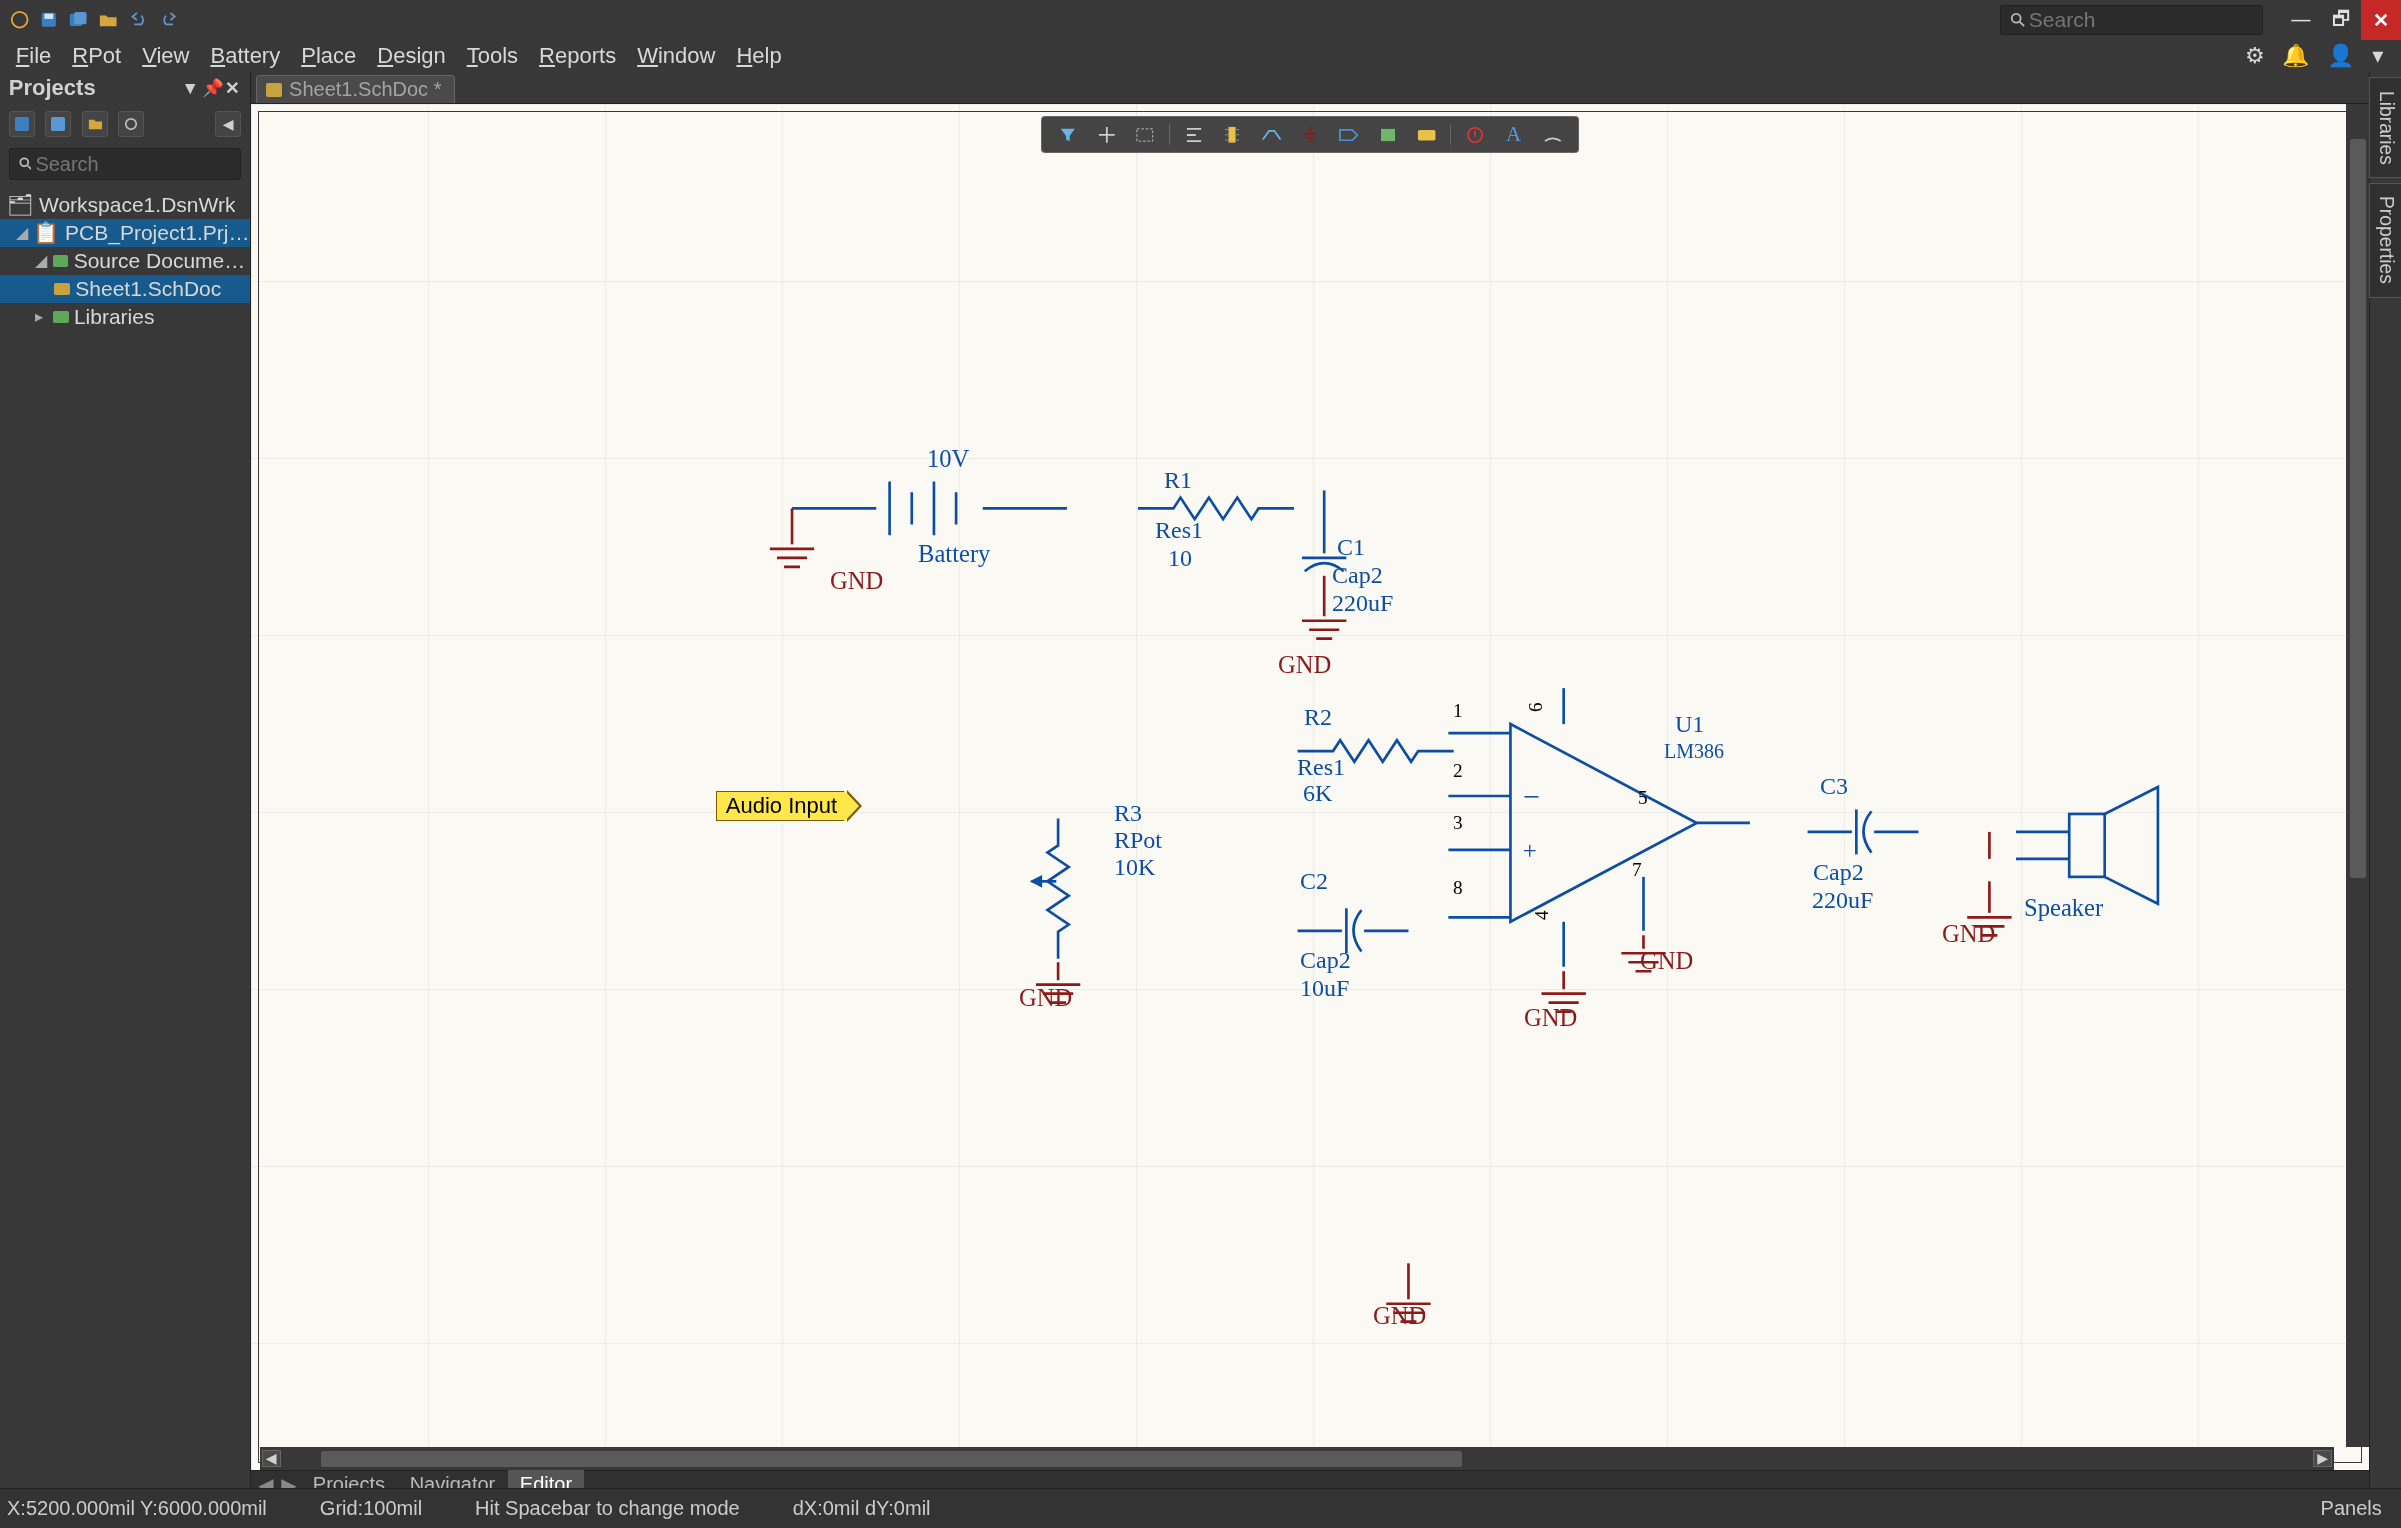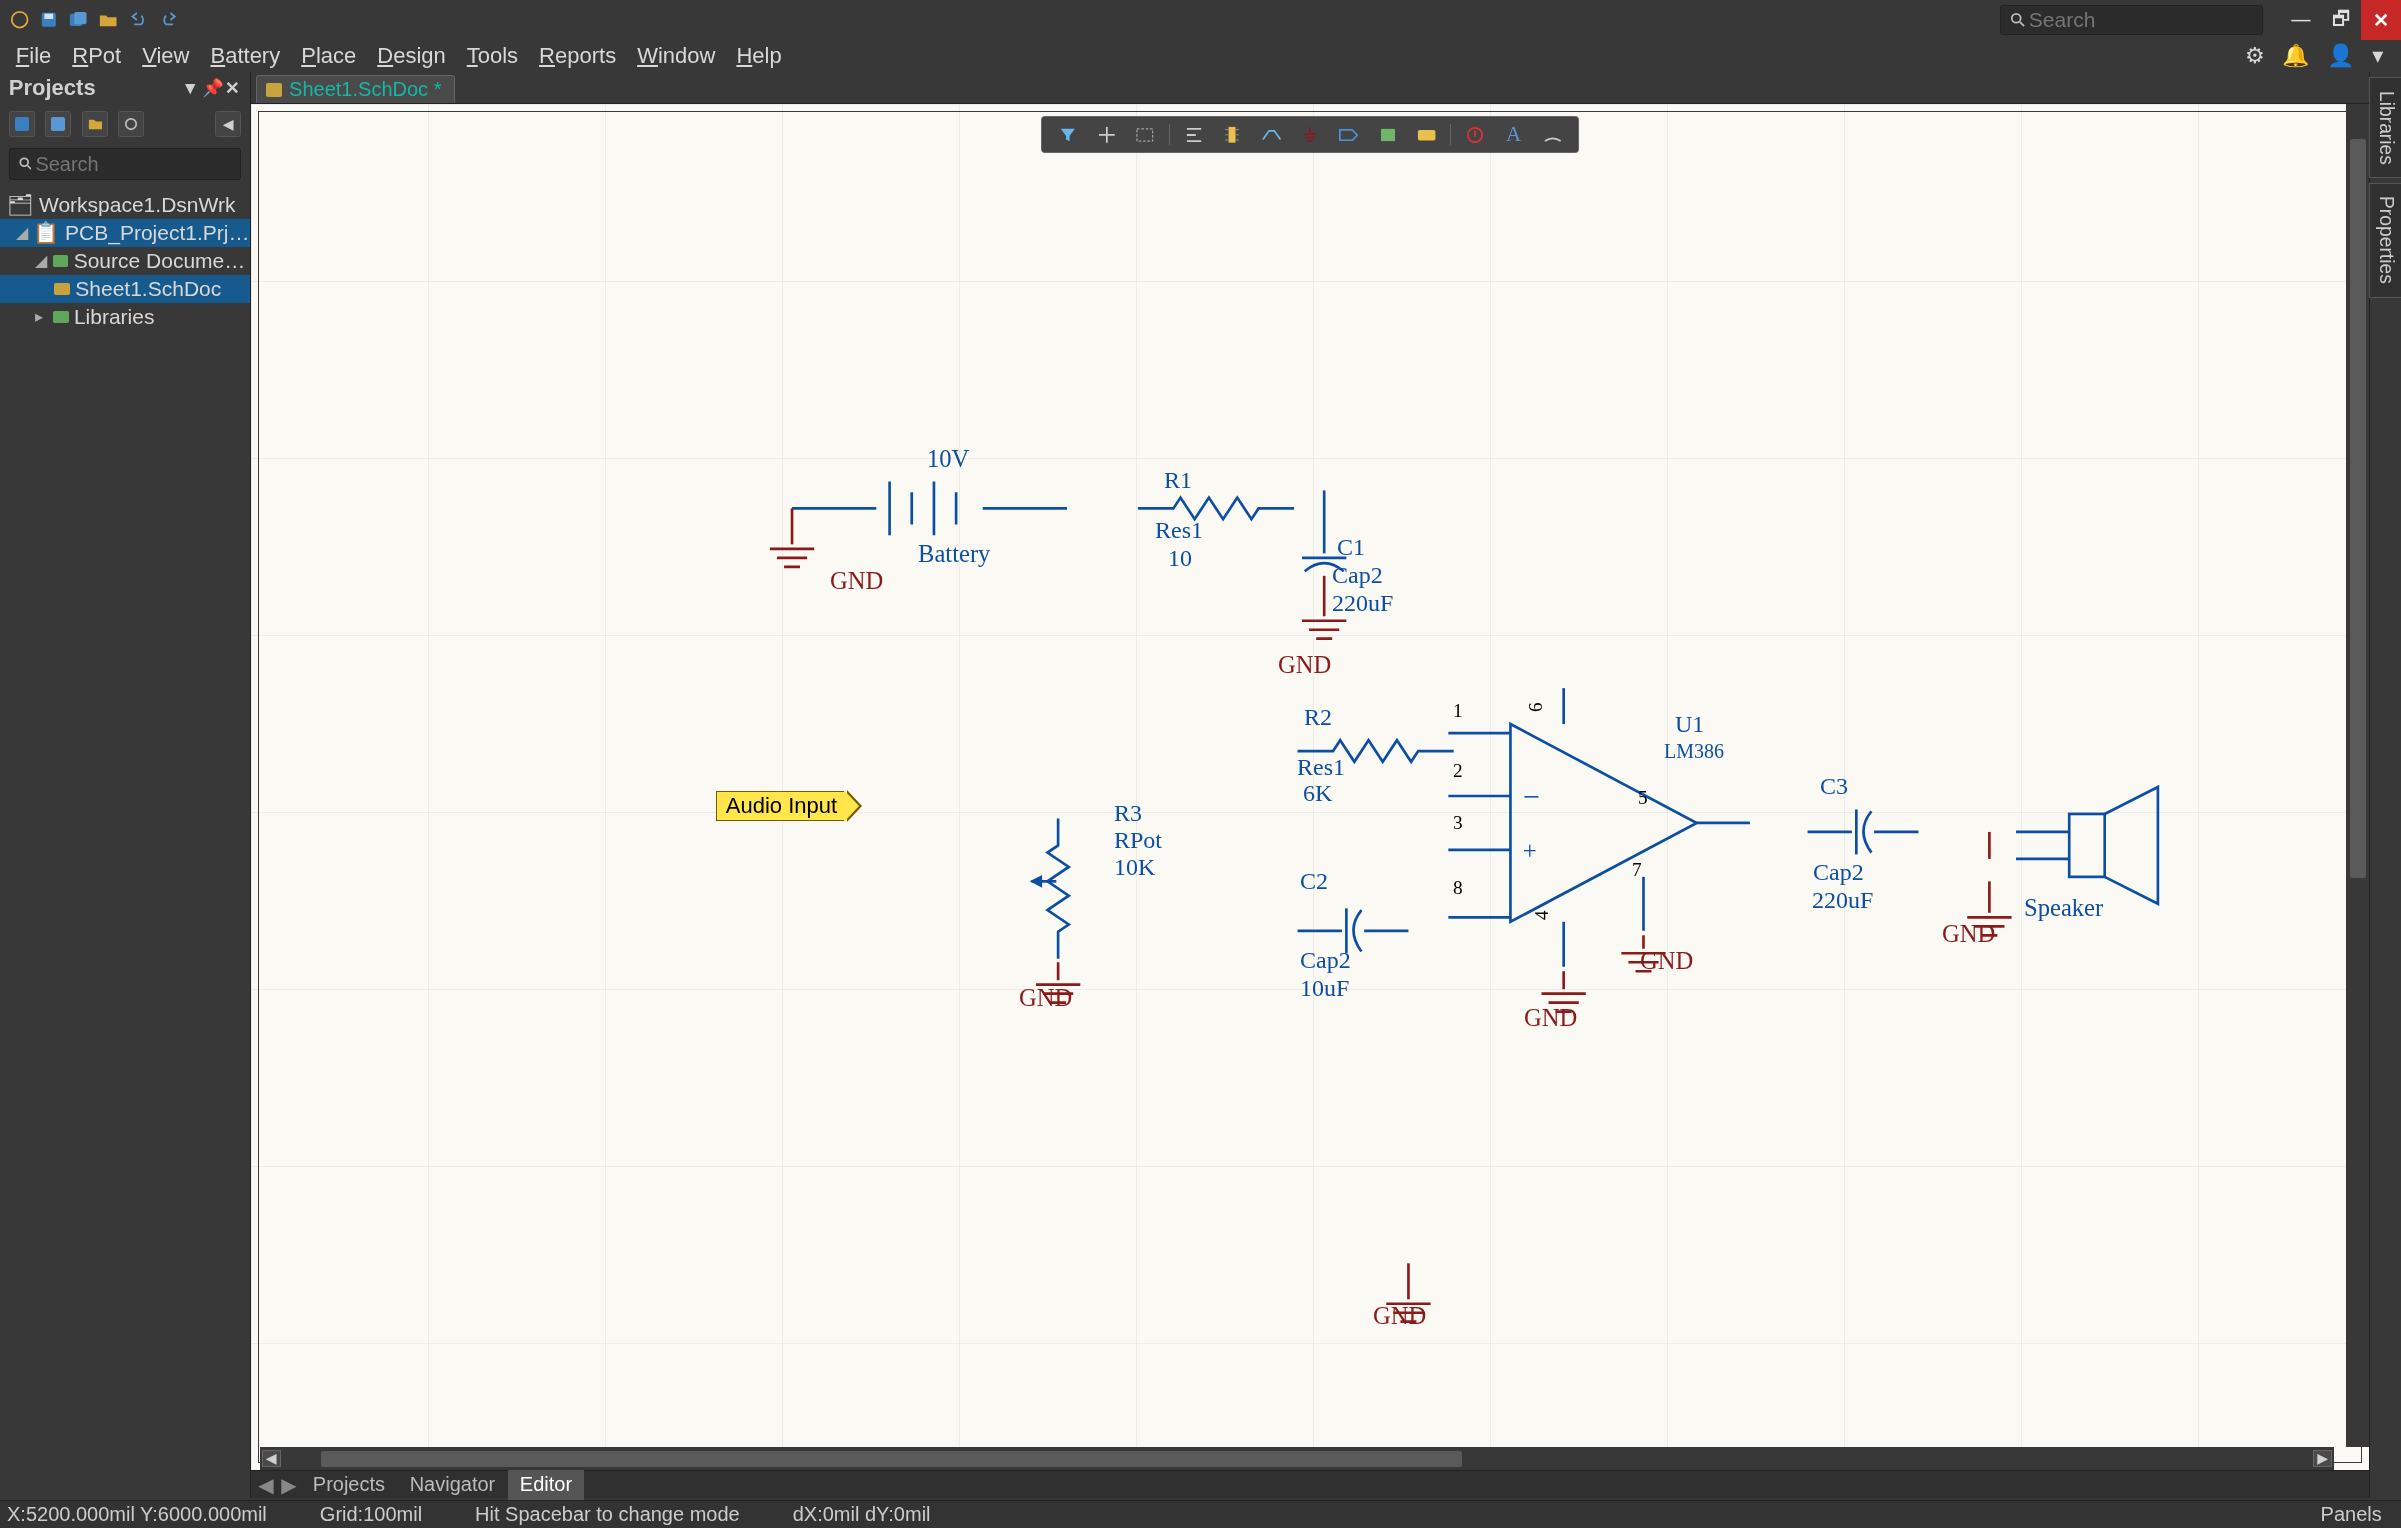--- a/index.html
+++ b/index.html
@@ -42,21 +42,21 @@
 .foldericon.green { background:#5fa85a; }
 .treeRow .label { overflow:hidden; text-overflow:ellipsis; }
 
 
 #rightCollapse { width: 32px; background: #383838; display: flex; flex-direction: column; align-items: center; padding-top: 5.3px; gap: 0; border-left: 0.9px solid #222; }
 .vertTab { writing-mode: vertical-rl; background: #303030; border: 0.9px solid #555; border-right: none; padding: 12.3px 5.3px; margin-bottom: 5.3px; font-size: 19.3px; color: #ccc; }
 
 
 #centerWrap { flex: 1; display: flex; flex-direction: column; background: #2b2b2b; min-width: 0; }
 #docTabs { height: 32px; background: #383838; display: flex; align-items: flex-end; padding-left: 5.3px; border-bottom: 0.9px solid #222; }
-.docTab { height: 28px; background: #4a4a4a; border: 0.9px solid #666; border-bottom: none; display: flex; align-items: center; padding: 0 12.3px 0 8.8px; font-size: 20px; color: #14b8a6; gap: 7px; border-top-left-radius: 3.5px; border-top-right-radius: 3.5px; }
+.docTab { height: 28px; background: #4a4a4a; border: 0.9px solid #666; border-bottom: none; display: flex; align-items: center; padding: 0 12.3px 0 8.8px; font-size: 20px; color: #a3a3a3; gap: 7px; border-top-left-radius: 3.5px; border-top-right-radius: 3.5px; }
 .docTabIcon { display:inline-block; width:16px; height:14px; background:#c8a23c; border-radius:1.8px; }
 
 
 #schCanvas { flex: 1; position: relative; overflow: hidden; }
 #schSheet { position: absolute; inset: 0; background: #fbf9f4; }
 .grid10 { position: absolute; inset: 0;
   background-image:
     linear-gradient(to right, rgba(0,0,0,0.05) 0.9px, transparent 0.9px),
     linear-gradient(to bottom, rgba(0,0,0,0.05) 0.9px, transparent 0.9px);
   background-size: 177px 177px;
@@ -77,21 +77,21 @@
 .hscroll .arrowL{left:1.8px;} .hscroll .arrowR{right:1.8px;}
 .vscroll { position:absolute; right:0; top:0; bottom:23px; width:23px; background:#383838; }
 .vscroll .thumb { position:absolute; top:35px; height:55%; left:3.5px; width:16px; background:#5a5a5a; border-radius:2.6px; }
 
 
 #editorTabs { height: 28px; background: #303030; display:flex; align-items:center; font-size:20px; padding-left:3.5px; border-top:0.9px solid #222; }
 #editorTabs .navbtn { width:23px; text-align:center; color:#888;}
 #editorTabs .etab { padding:3.5px 12.3px; color:#bbb; }
 #editorTabs .etab.active { background:#555; color:#fff; }
 
-#statusbar { position:absolute; left:0; right:0; bottom:0; height:28px; background:#333; border-top:0.9px solid #222; display:flex; align-items:center; font-size:20px; color:#ccc; padding:0 7px; }
+#statusbar { position:absolute; left:0; right:0; bottom:0; height:40px; background:#333; border-top:0.9px solid #222; display:flex; align-items:center; font-size:20px; color:#ccc; padding:0 7px; }
 #statusbar .cell { margin-right:53px; }
 #statusbar .panelsBtn { margin-left:auto; padding:1.8px 12.3px; }
 
 
 .schText { position:absolute; font-family: "Times New Roman", serif; white-space:nowrap; }
 .blue { color:#0d4ea3; }
 .maroon { color:#8b1a1a; }
 .pinnum { font-size:22px; color:#000; font-family:"Times New Roman", serif; }
 
 .port { position:absolute; background:#ffe64b; border:1.8px solid #7a5b00; height:30px; display:flex; align-items:center; font-family:"Times New Roman",serif; font-size:22px; color:#000; padding:0 7px 0 8.8px; }

